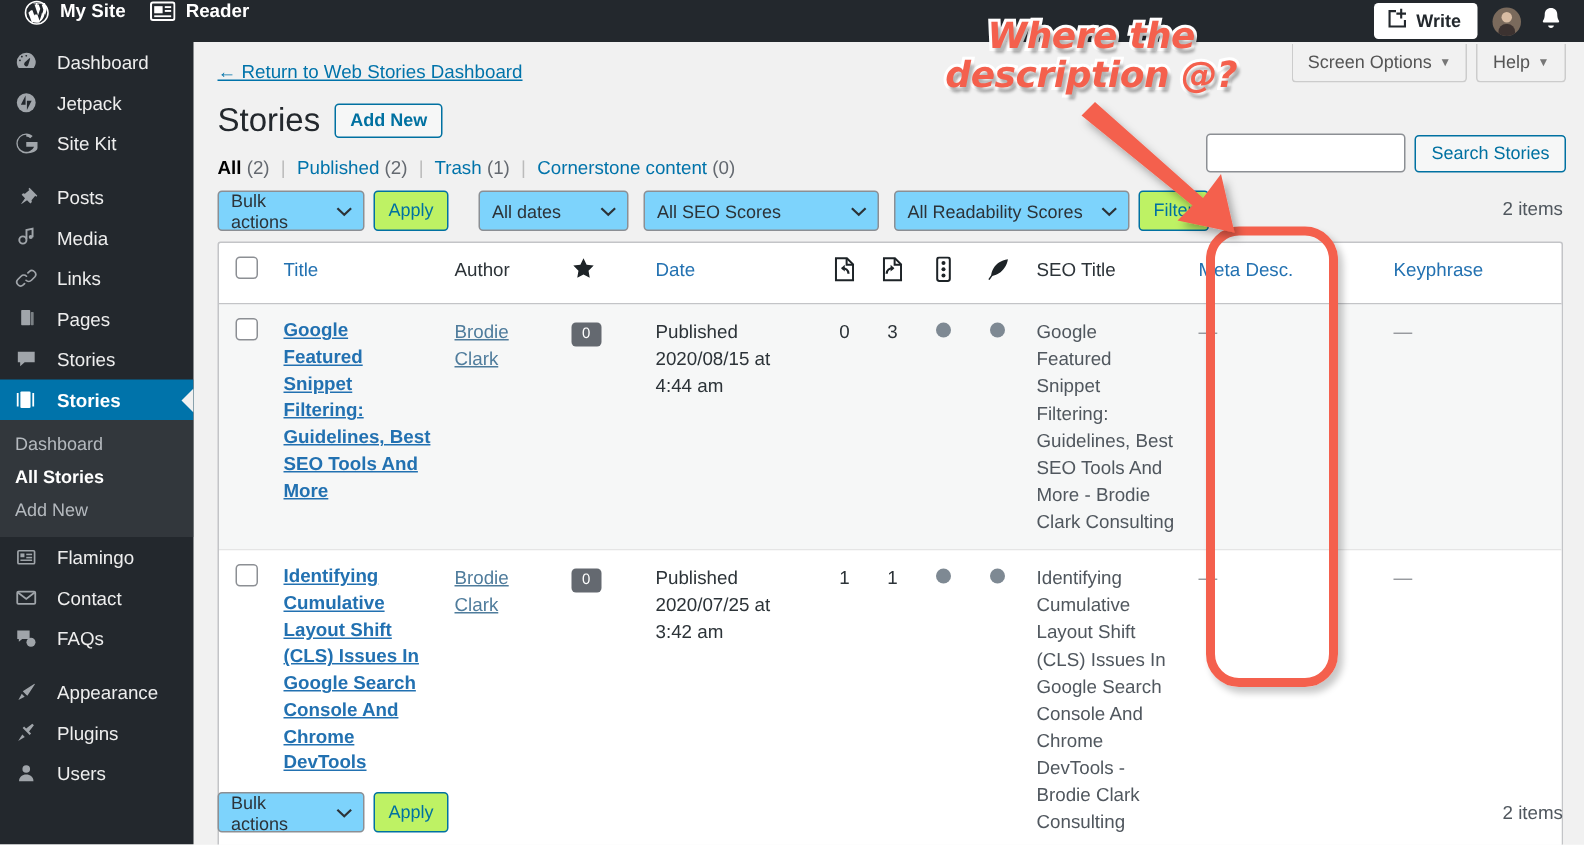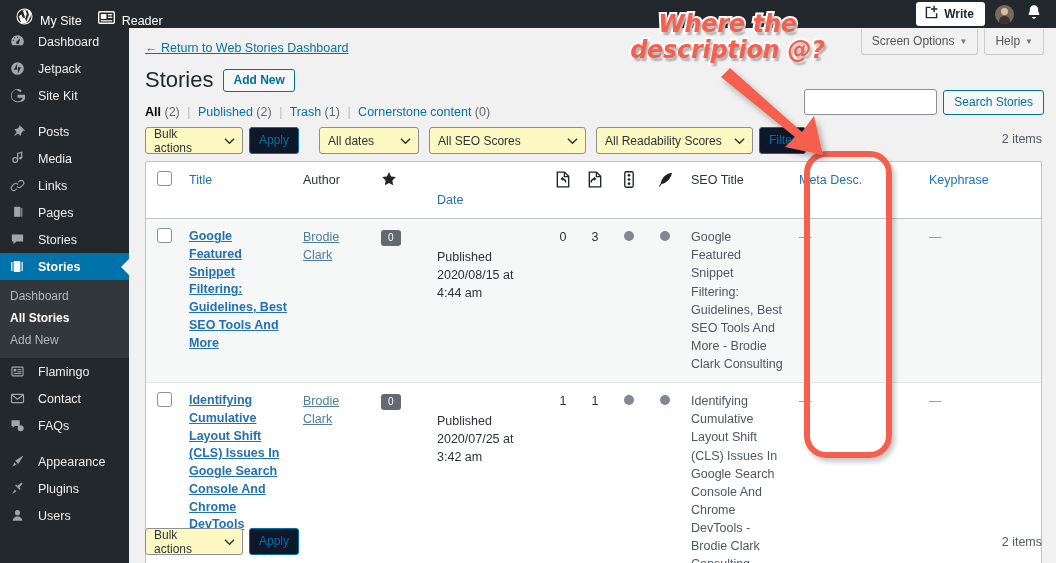--- a/index.html
+++ b/index.html
@@ -14,22 +14,22 @@
   
   .masterbar {
     position: absolute; top: 0; left: 0;
     width: 1056px; height: 28px;
     background: #23282d;
     display: flex; align-items: center;
     padding: 0 8px;
     z-index: 40;
   }
   .mb-item {
-    display: flex; align-items: flex-end; gap: 7px;
-    color: #ffffff; font-size: 12.5px; font-weight: normal;
+    display: flex; align-items: flex-start; gap: 7px;
+    color: #ffffff; font-size: 12.5px; font-weight: bold;
     padding: 0 8px; height: 28px;
   }
   .mb-spacer { flex: 1; }
   .mb-write {
     display: flex; align-items: center; gap: 5px;
     background: #fff; color: #23282d;
     font-size: 12px; font-weight: bold;
     border-radius: 3px; padding: 3px 11px 3px 8px;
     margin-right: 10px;
   }
@@ -150,31 +150,31 @@
     white-space: nowrap;
   }
 
   .tablenav {
     position: absolute; left: 16px; top: 99px;
     display: flex; align-items: center; gap: 6px;
   }
   .select {
     position: relative; height: 27px;
     border: 1px solid #8c8f94; border-radius: 3px;
-    background: #fef9c3; font-size: 12px; color: #2c3338;
+    background: #7dd3fc; font-size: 12px; color: #2c3338;
     display: flex; align-items: center;
     padding: 0 24px 0 8px;
   }
   .select .sc {
     position: absolute; right: 7px; top: 50%;
     transform: translateY(-50%);
   }
   .btn-sec {
     border: 1px solid #0071a1; color: #0071a1;
-    background: #0f172a; border-radius: 3px;
+    background: #bef264; border-radius: 3px;
     font-size: 12px; padding: 5px 9px 6px 9px;
     height: 27px; display: flex; align-items: center;
   }
   .items-count {
     position: absolute; right: 14px; top: 104px;
     font-size: 12.5px; color: #50575e;
   }
 
   
   .wp-table {
@@ -195,21 +195,21 @@
   .th.link { color: #2271b1; }
   .row-alt { background: #f6f7f7; }
   .row-base { background: #ffffff; }
   .tbody .tr { border-bottom: 1px solid #e5e5e5; }
 
   
   .c-cb    { width: 35px; padding-left: 11px; padding-right: 0; }
   .c-title { width: 114px; }
   .c-auth  { width: 78px; }
   .c-star  { width: 56px; }
-  .c-date  { width: 118px; margin-top: 20px; }
+  .c-date  { width: 118px; }
   .c-n1    { width: 32px; text-align: center; padding-left: 0; padding-right: 0;}
   .c-n2    { width: 32px; text-align: center; padding-left: 0; padding-right: 0;}
   .c-rd    { width: 36px; text-align: center; padding-left: 0; padding-right: 0;}
   .c-seo   { width: 36px; text-align: center; padding-left: 0; padding-right: 0;}
   .c-stitle{ width: 108px; }
   .c-meta  { width: 130px; }
   .c-key   { width: 110px; }
 
   .cbx {
     width: 15px; height: 15px;

